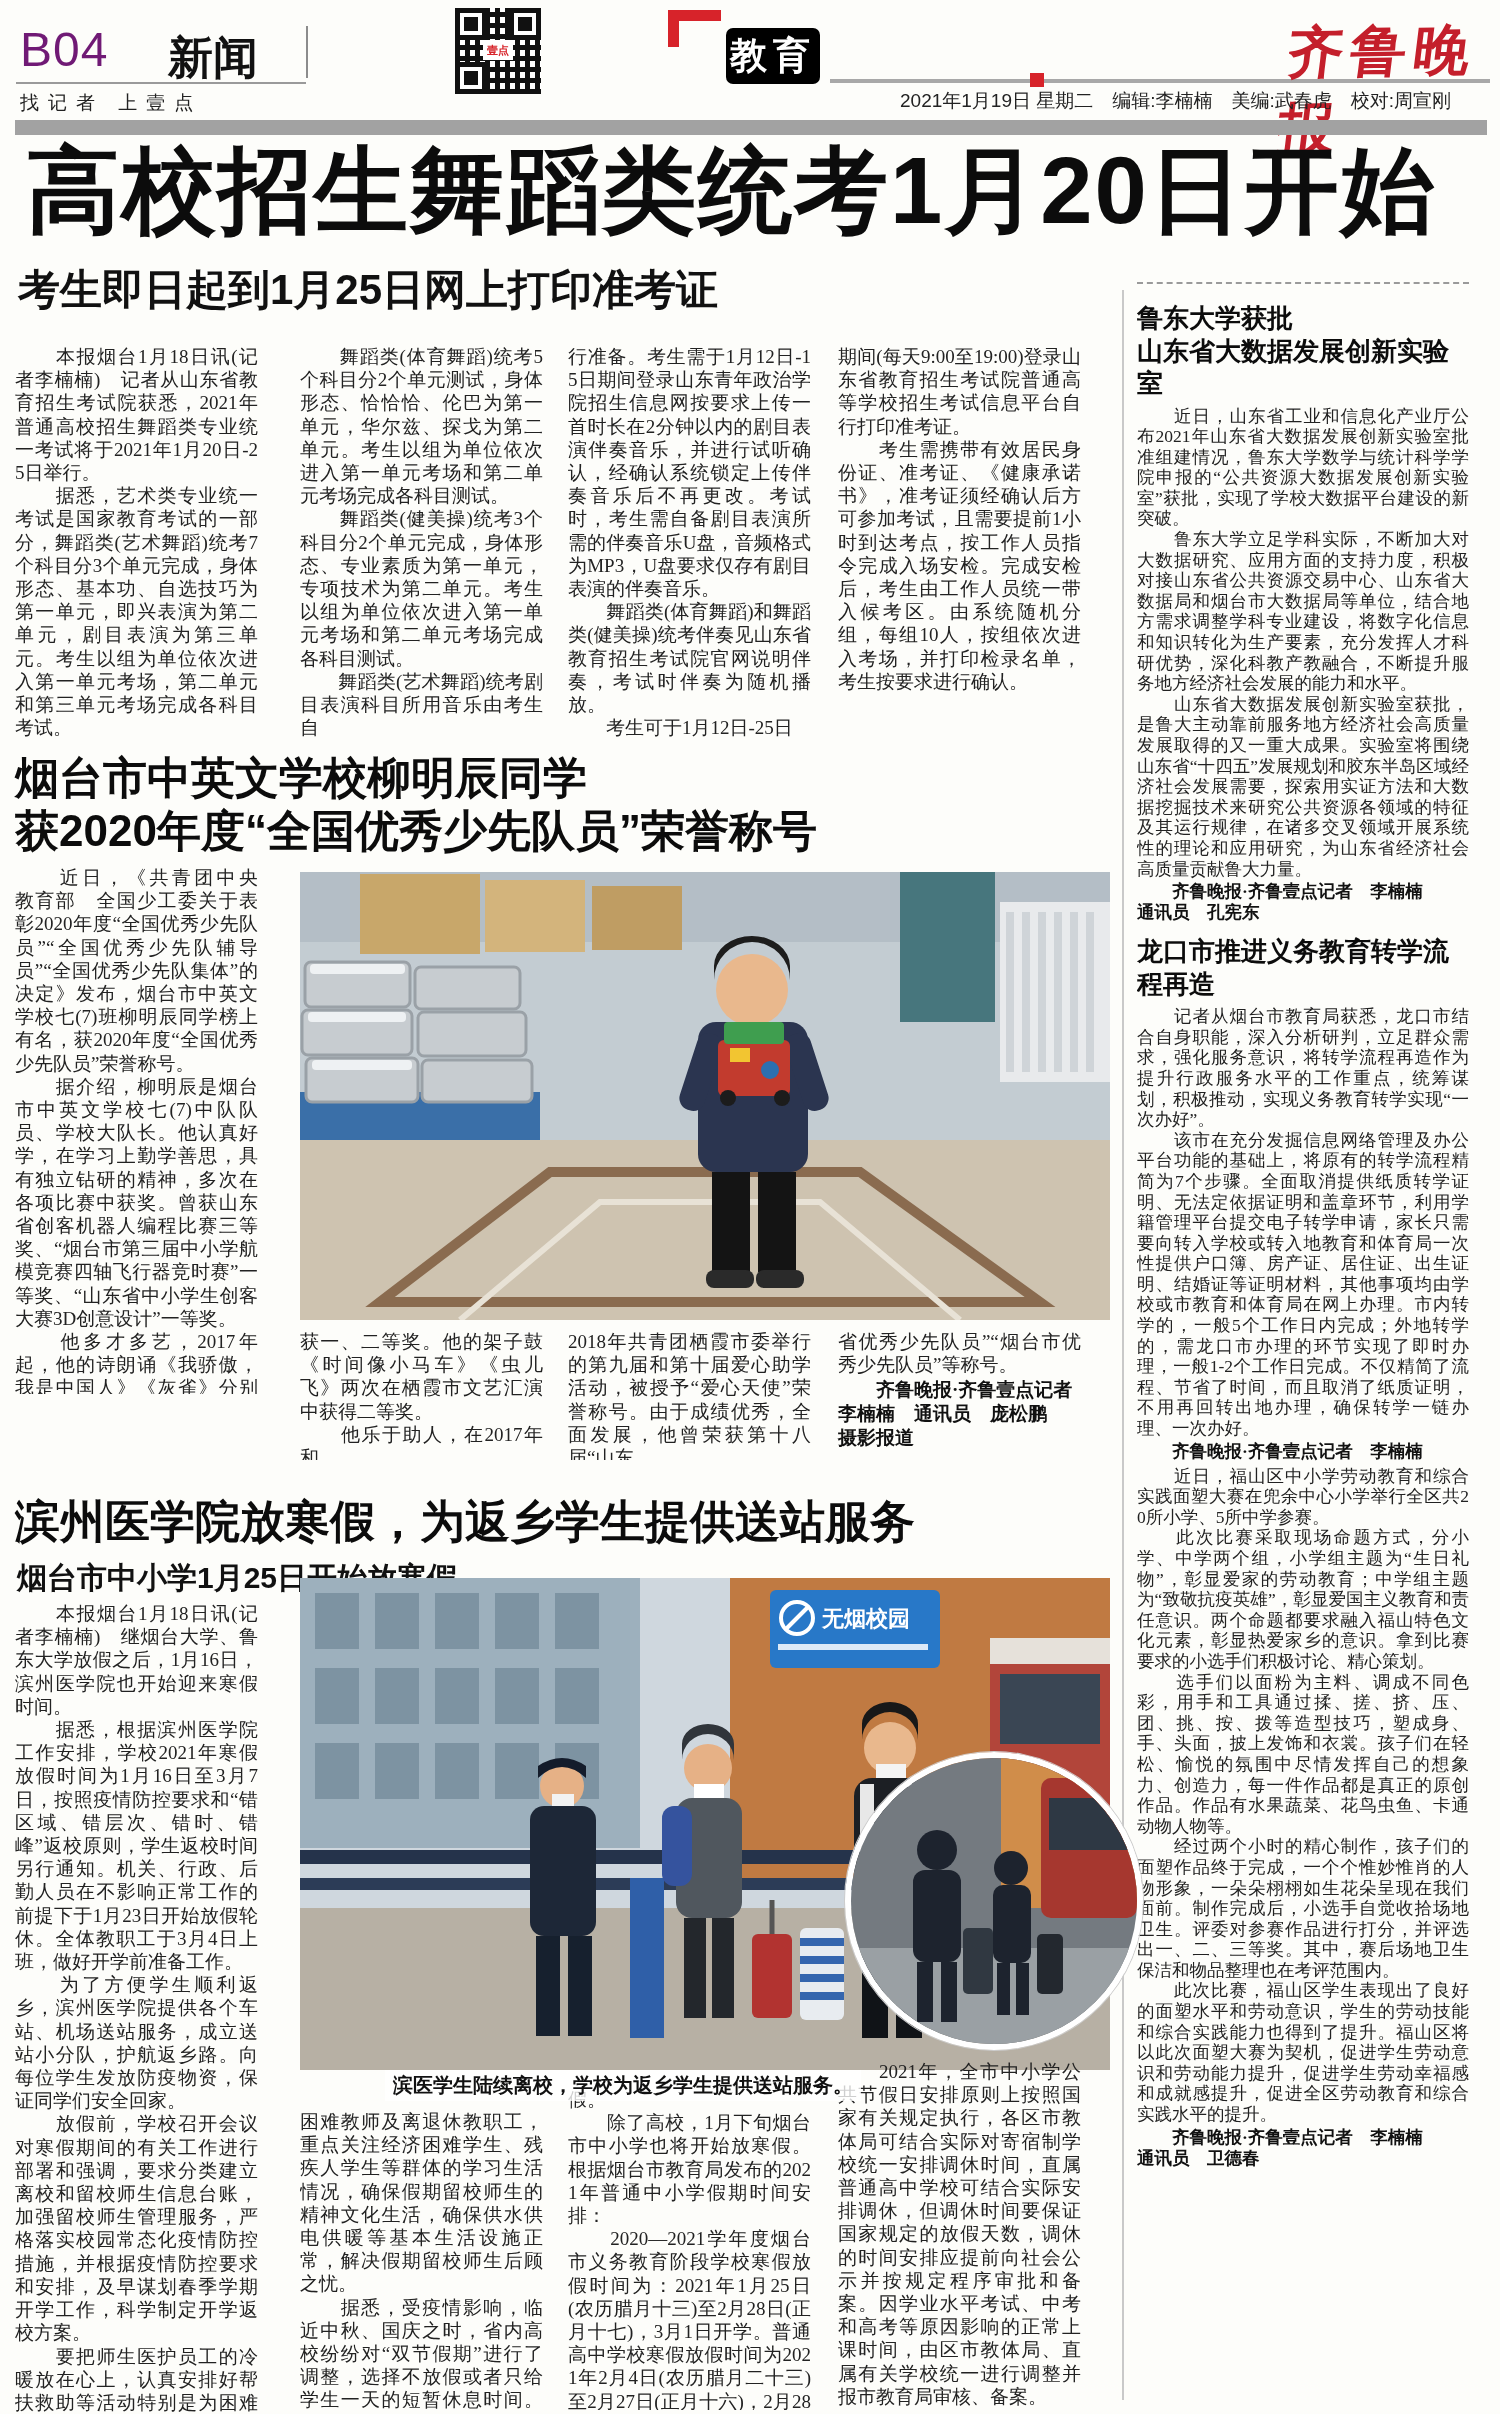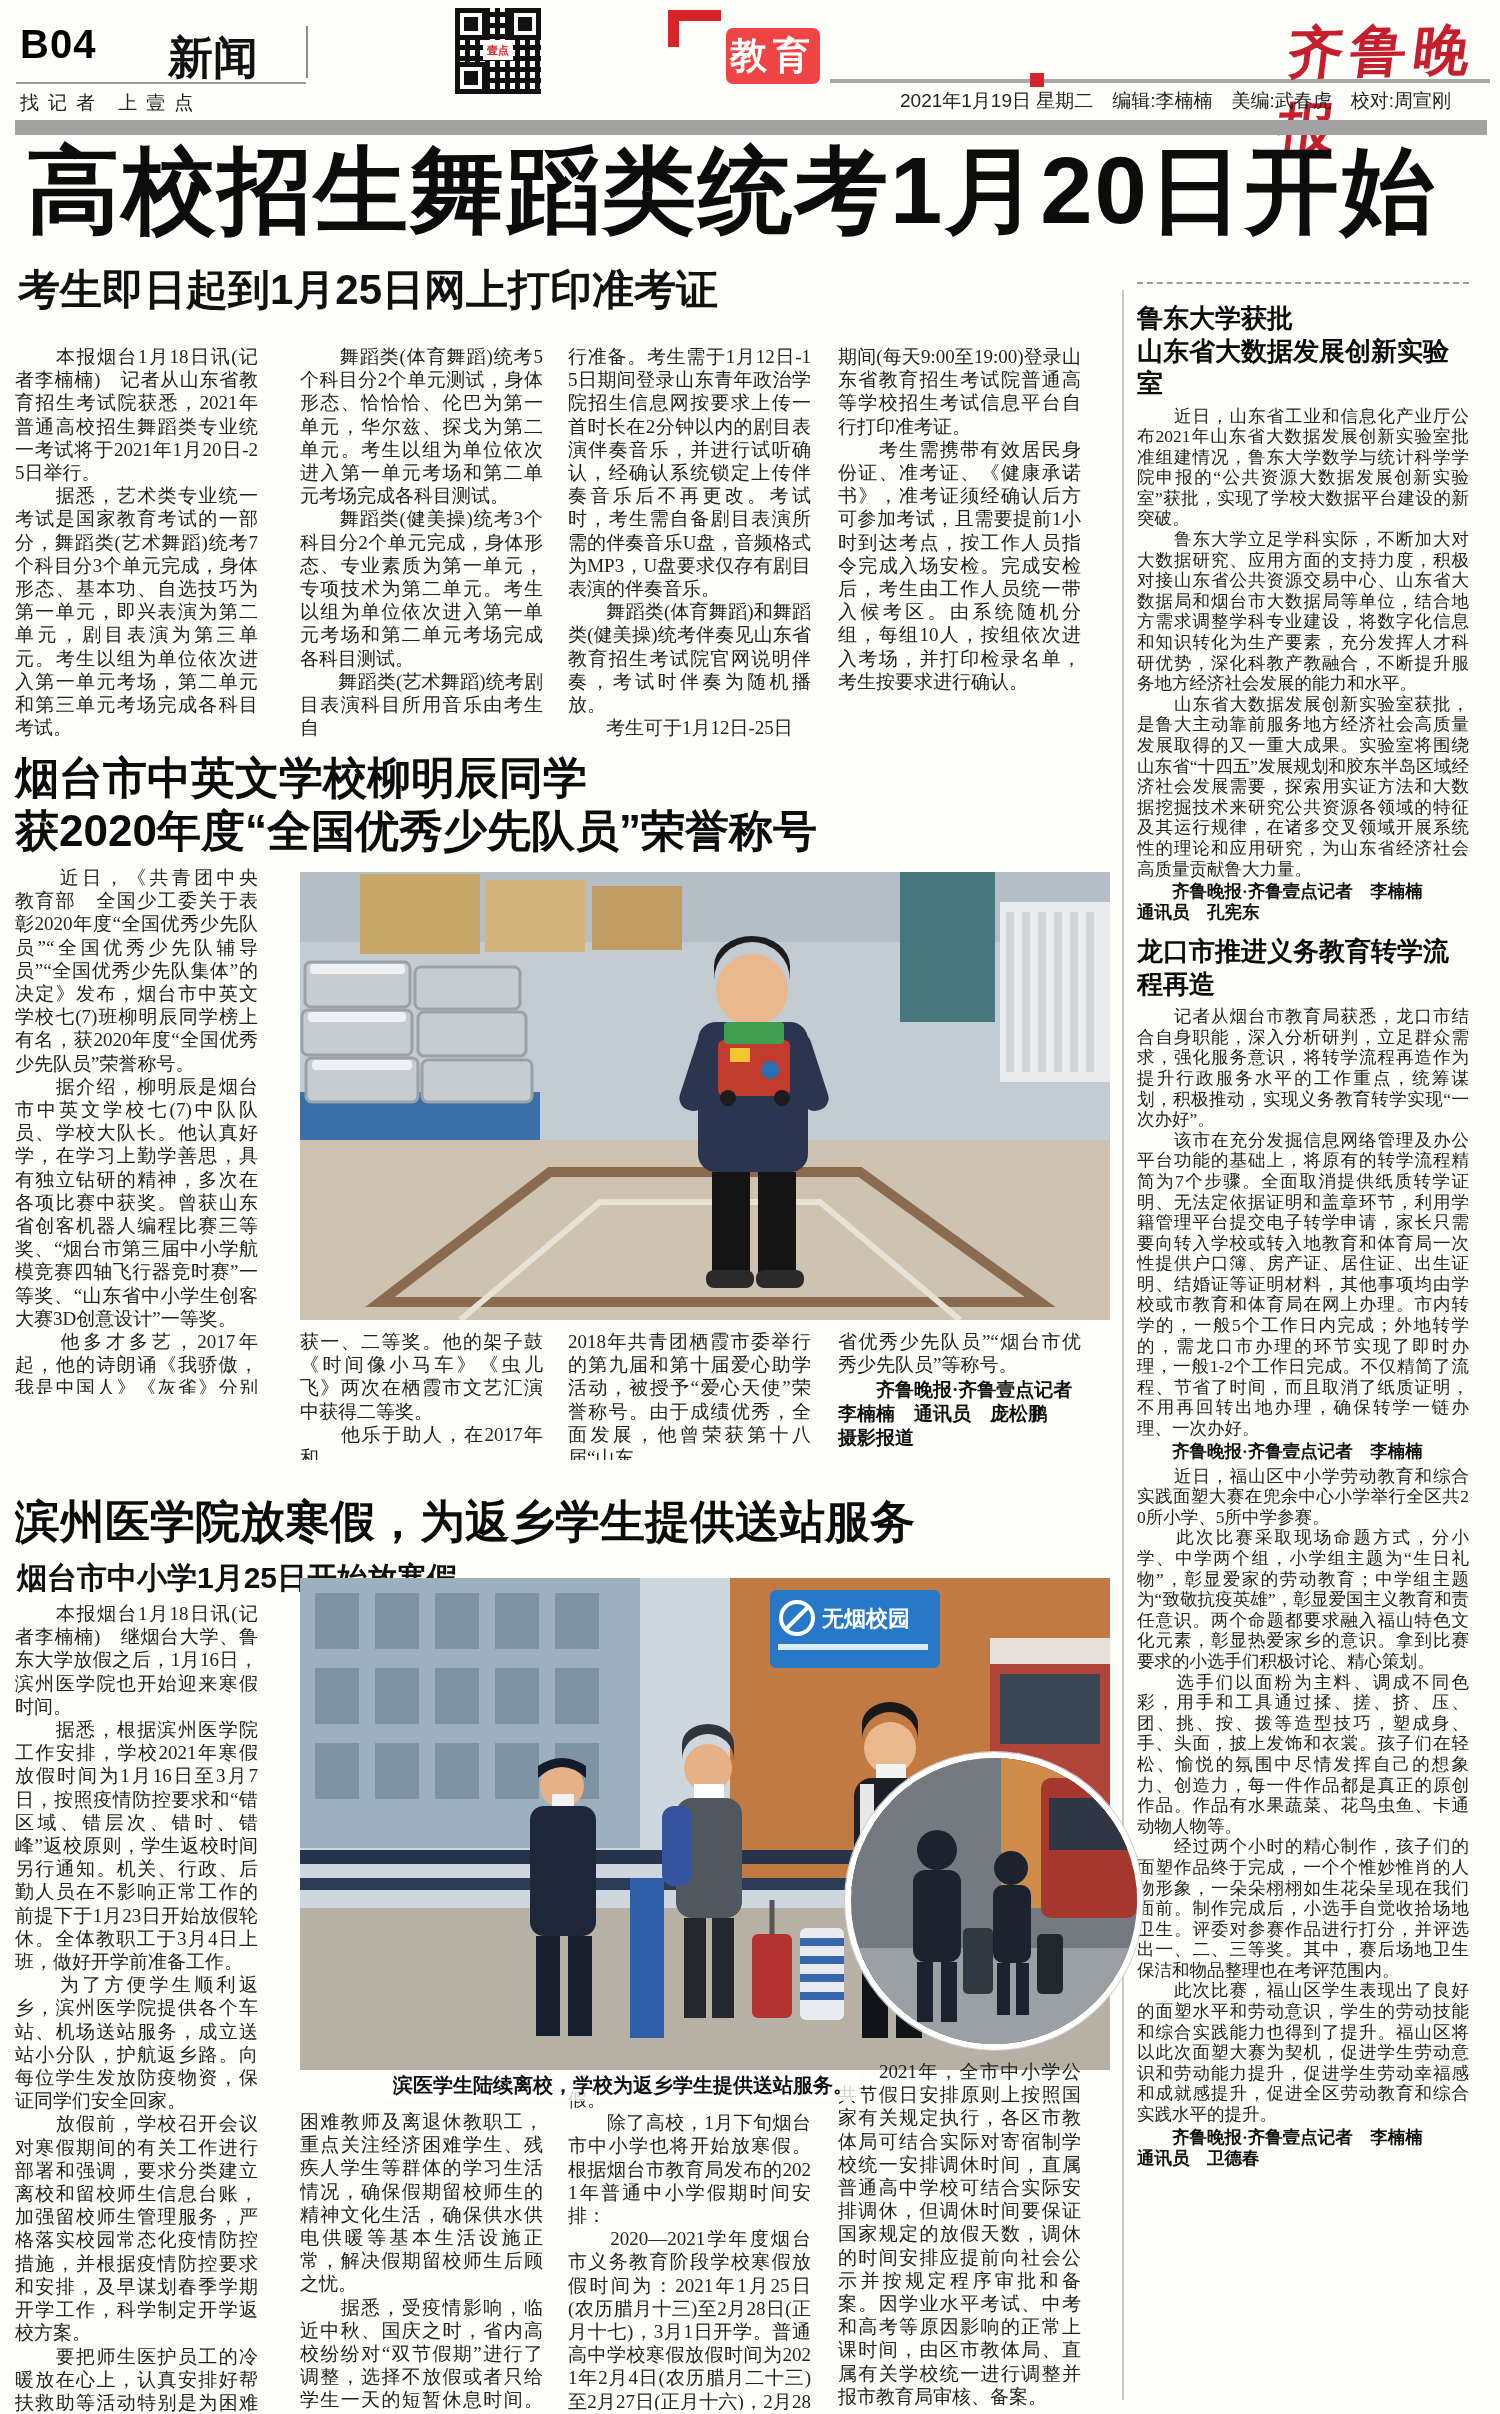--- a/index.html
+++ b/index.html
@@ -3,24 +3,24 @@
 <meta charset="utf-8">
 <style>
   html,body{margin:0;padding:0;background:#e9e9e9;}
   #paper{position:relative;width:1500px;height:2414px;background:#fdfdfa;overflow:hidden;
          font-family:"Liberation Serif","DejaVu Serif",serif;color:#1b1b1b;}
   .abs{position:absolute;}
   .sans{font-family:"Liberation Sans","DejaVu Sans",sans-serif;}
   .col{font-size:19px;line-height:23.2px;text-align:justify;white-space:pre-wrap;
        word-break:break-all;overflow:hidden;color:#222;}
   
-  .pageno{font-size:40px;font-weight:700;letter-spacing:1px;color:#000000;}
+  .pageno{font-size:48px;font-weight:400;letter-spacing:1px;color:#701a75;}
   .secname{font-size:45px;font-weight:700;color:#111;}
   .tagline{font-size:19px;letter-spacing:9px;color:#222;}
-  .badge{background:#ef4444;border-radius:7px;color:#fff;display:flex;align-items:center;
+  .badge{background:#000000;border-radius:7px;color:#fff;display:flex;align-items:center;
          justify-content:center;font-size:37px;font-weight:800;letter-spacing:6px;}
   .bracket{border-top:11px solid #d7232a;border-left:11px solid #d7232a;}
   .masthead{color:#c41f2b;font-size:56px;font-weight:900;letter-spacing:7px;
             transform:skewX(-8deg) rotate(-1deg);font-family:"Liberation Serif",serif;}
   .dateline{font-size:19px;color:#222;text-align:left;font-family:"Liberation Sans",sans-serif;}
   
   .h-lead{font-size:94px;font-weight:900;letter-spacing:2px;line-height:1.05;color:#0c0c0c;}
   .h-sub{font-size:42px;font-weight:700;color:#111;}
   .h2{font-size:44px;font-weight:900;line-height:1.2;color:#0c0c0c;white-space:pre-wrap;}
   .h3{font-size:45px;font-weight:900;color:#0c0c0c;}

